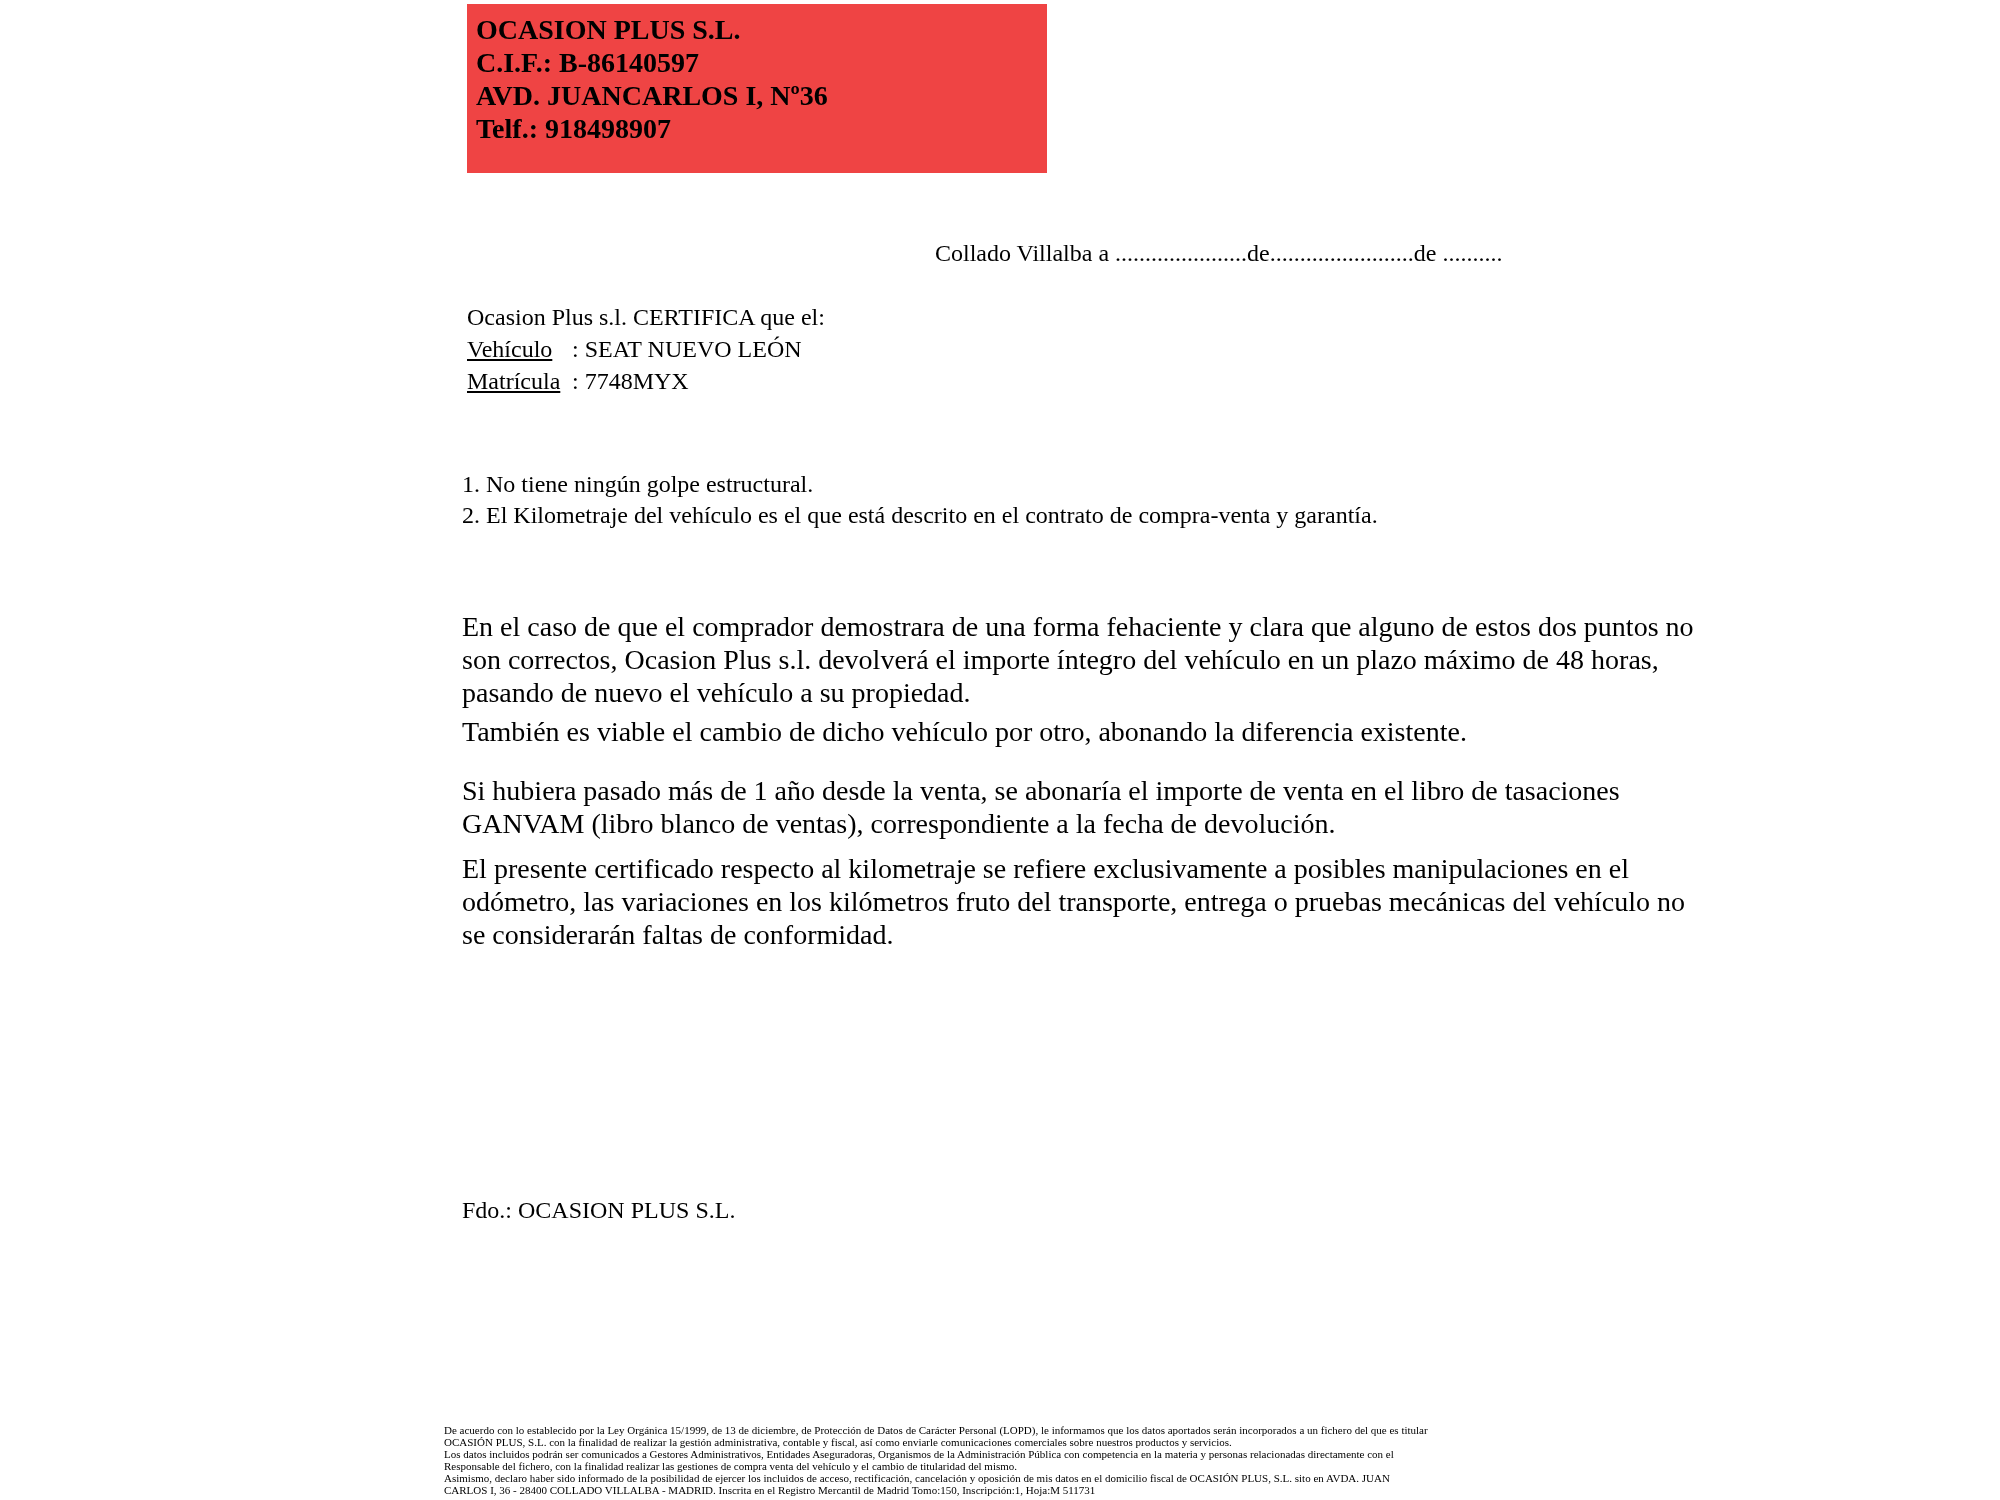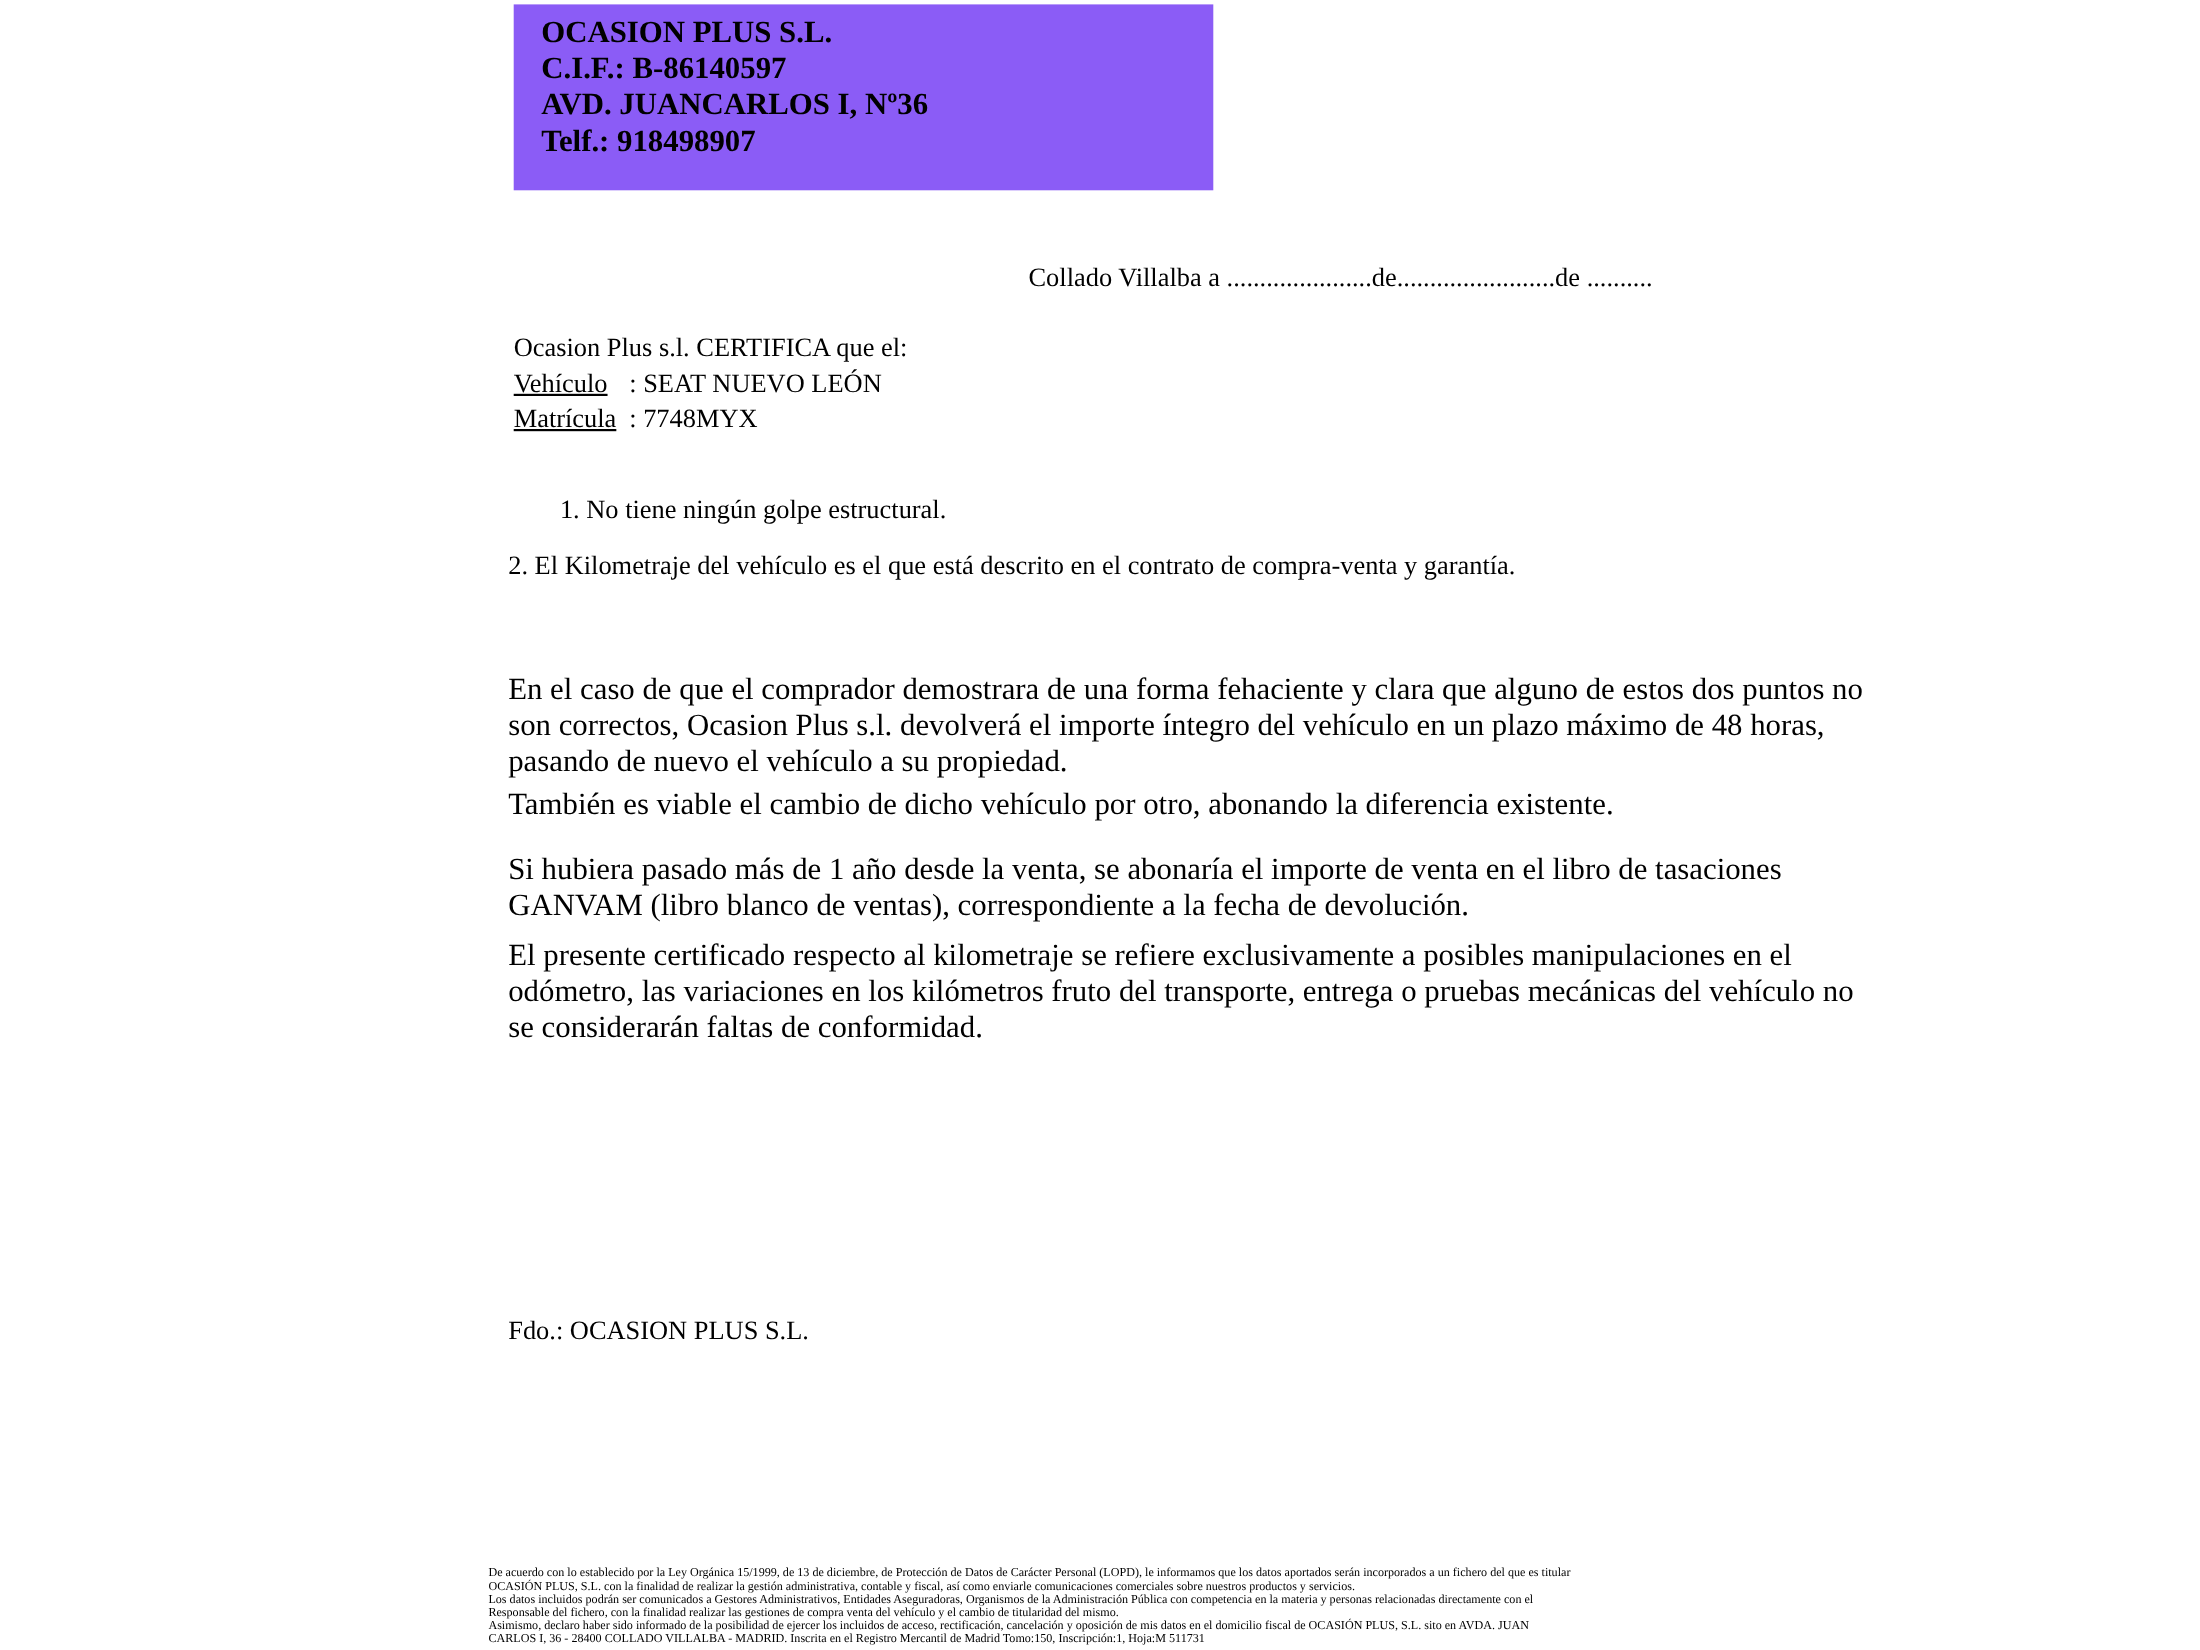--- a/index.html
+++ b/index.html
@@ -9,26 +9,26 @@
     background: #ffffff;
     position: relative;
     font-family: "Liberation Serif", serif;
     color: #000000;
     overflow: hidden;
   }
   .abs { position: absolute; }
 
   .header-box {
     left: 467px; top: 4px;
-    width: 636px; height: 169px;
-    background: #8b5cf6;
+    width: 580px; height: 169px;
+    background: #ef4444;
     font-weight: bold;
     font-size: 28px;
     line-height: 33px;
-    padding: 9px 0 0 25px;
+    padding: 9px 0 0 9px;
     box-sizing: border-box;
     white-space: nowrap;
   }
 
   .date-line {
     left: 935px; top: 240px;
     font-size: 24px;
     white-space: nowrap;
   }
 
@@ -38,21 +38,21 @@
     line-height: 32px;
     white-space: nowrap;
   }
   .cert-label {
     display: inline-block;
     width: 105px;
     text-decoration: underline;
   }
 
   .clause { font-size: 24px; white-space: nowrap; }
-  .clause-1 { left: 462px; top: 451px; margin-left: 47px; }
+  .clause-1 { left: 462px; top: 471px; }
   .clause-2 { left: 462px; top: 502px; }
 
   .para { font-size: 28px; line-height: 33px; white-space: nowrap; }
   .para-1 { left: 462px; top: 610px; }
   .para-2 { left: 462px; top: 715px; }
   .para-3 { left: 462px; top: 774px; }
   .para-4 { left: 462px; top: 852px; }
 
   .signature { left: 462px; top: 1197px; font-size: 24px; white-space: nowrap; }
 

